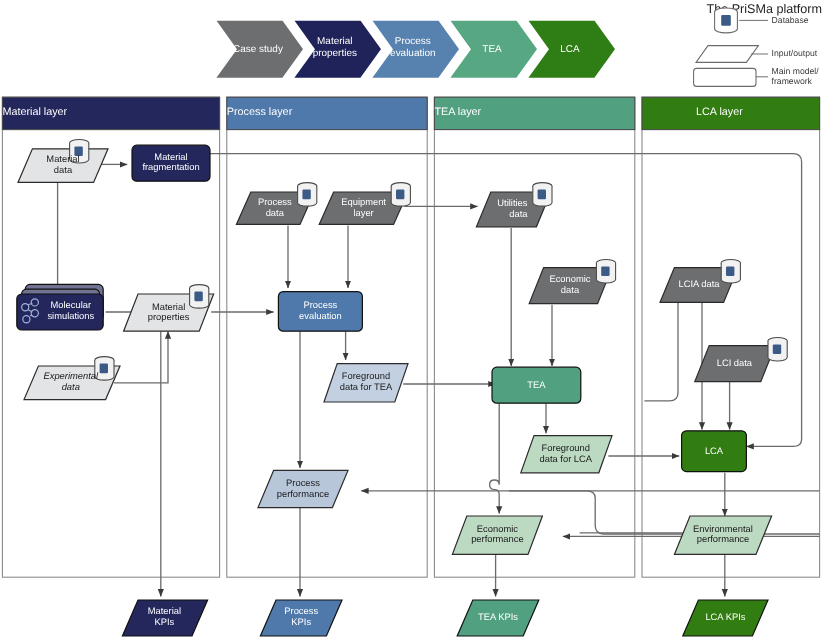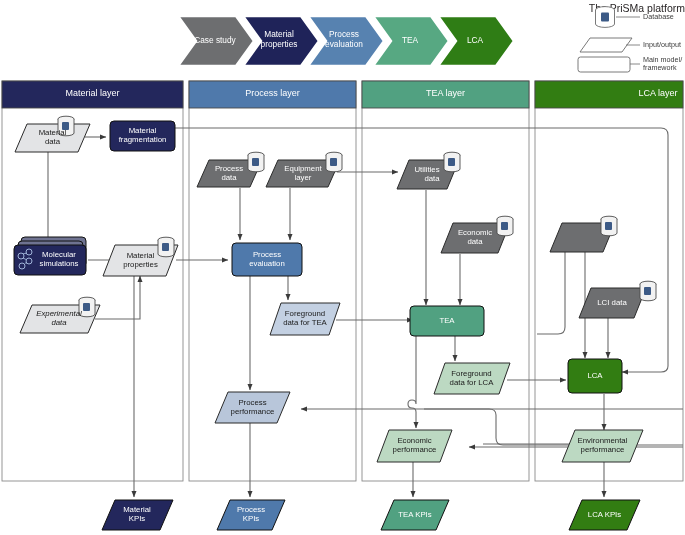--- a/index.html
+++ b/index.html
@@ -6,21 +6,21 @@
   body{width:685px;height:535px;font-family:"Liberation Sans",sans-serif;-webkit-font-smoothing:antialiased;}
   #stage{position:relative;width:685px;height:535px;overflow:hidden;background:#fff;}
   #svgroot{position:absolute;left:0;top:0;width:685px;height:535px;}
   .lbl{position:absolute;display:flex;align-items:center;justify-content:center;text-align:center;line-height:1.12;pointer-events:none;}
   #title{position:absolute;left:0;top:2px;width:685px;text-align:right;font-size:10.5px;color:#231f20;}
   
   .legtxt{position:absolute;font-size:7.2px;color:#3b3b3b;line-height:1.18;text-align:left;}
   
   .chev-lbl{position:absolute;font-size:8.3px;color:#ffffff;text-align:center;line-height:1.15;}
   
-  .panel-hd{position:absolute;font-size:9px;color:#ffffff;text-align:center;}
+  .panel-hd{position:absolute;font-size:9px;color:#ffffff;}
   
   .n{font-size:7.8px;}
   .n.dark{color:#ffffff;}
   .n.light{color:#1a1a1a;}
 </style>
 </head>
 <body>
 
 <div id="stage">
 
@@ -266,19 +266,20 @@
 data</div>
   <div class="lbl n dark" style="left:443px;top:223px;width:64px;height:30px;white-space:pre-line;">Economic
 data</div>
   <div class="lbl n dark" style="left:410px;top:306px;width:74px;height:30px;">TEA</div>
   <div class="lbl n light" style="left:435px;top:363px;width:73px;height:31px;white-space:pre-line;">Foreground
 data for LCA</div>
   <div class="lbl n light" style="left:379px;top:430px;width:71px;height:32px;white-space:pre-line;">Economic
 performance</div>
   <div class="lbl n dark" style="left:383px;top:500px;width:64px;height:30px;">TEA KPIs</div>
 
+  <div class="lbl n dark" style="left:551px;top:223px;width:63px;height:29px;">LCIA  data</div>
   <div class="lbl n dark" style="left:580px;top:288px;width:64px;height:30px;">LCI data</div>
   <div class="lbl n dark" style="left:568px;top:359px;width:54px;height:34px;">LCA</div>
   <div class="lbl n light" style="left:564px;top:430px;width:77px;height:32px;white-space:pre-line;">Environmental
 performance</div>
   <div class="lbl n dark" style="left:571px;top:500px;width:67px;height:30px;">LCA KPIs</div>
 
 </div>
 
 </body></html>

